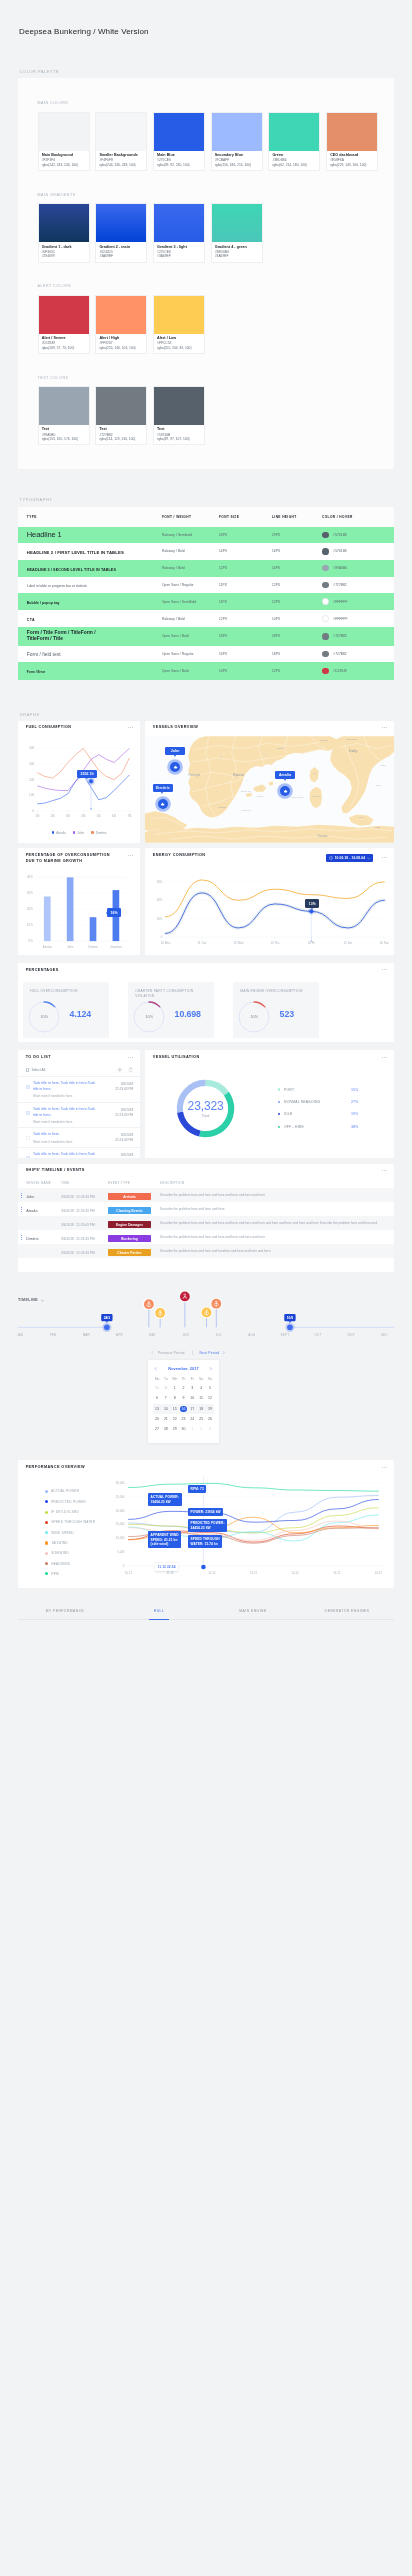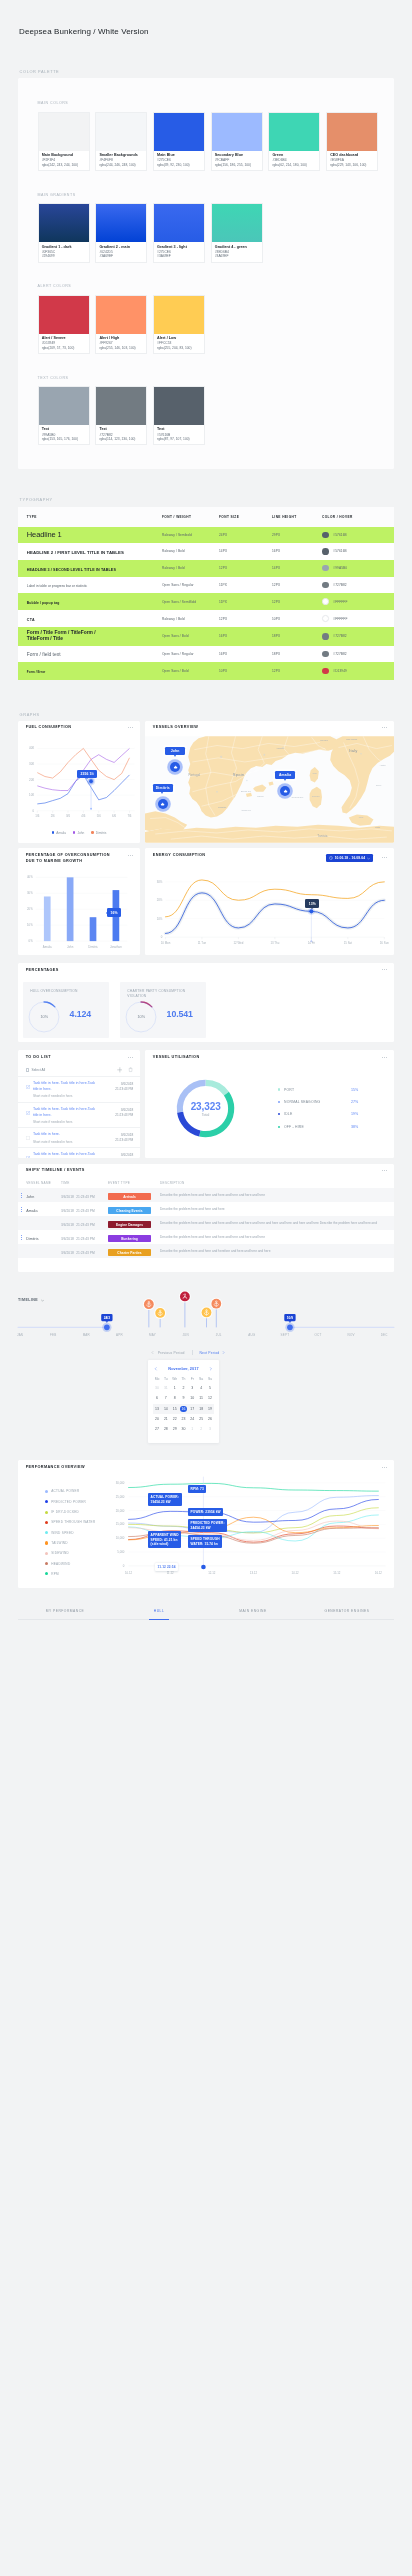--- a/index.html
+++ b/index.html
@@ -21,21 +21,21 @@
   .sw .chip { height:38px; }
   .sw .meta { padding:2.1px 3.1px 2.6px 3.1px; }
   .sw .nm { font-size:3.7px; font-weight:700; color:#21262B; letter-spacing:0.03px; line-height:5.2px;}
   .sw .hx { font-size:3.3px; color:#636E79; line-height:4.6px; }
   .sw .rg { font-size:3.3px; color:#636E79; line-height:4.6px; }
 
   
   .typo { padding:0; }
   .typo .thead { display:flex; height:20px; align-items:center; background:#FCFCFD; }
   .typo .trow { display:flex; align-items:center; background:#fff; }
-  .typo .trow.alt { background:#bef264; }
+  .typo .trow.alt { background:#86efac; }
   .typo .c1 { width:144px; padding-left:8.8px; }
   .typo .c2 { width:57px; }
   .typo .c3 { width:53px; }
   .typo .c4 { width:50px; }
   .typo .c5 { flex:1; display:flex; align-items:center; gap:4.6px; }
   .typo .thead div { font-size:3.2px; font-weight:700; letter-spacing:0.4px; color:#21262B; text-transform:uppercase; }
   .typo .trow .c2,.typo .trow .c3,.typo .trow .c4 { font-size:3.2px; color:#57616B; letter-spacing:0.1px; }
   .typo .dot { width:6.7px; height:6.7px; border-radius:50%; flex:none; }
   .typo .hx { font-size:3.2px; color:#57616B; letter-spacing:0.1px; }
   .t-h1 { font-size:7.5px; font-weight:400; color:#21262B; letter-spacing:-0.1px; }
@@ -81,21 +81,21 @@
   .tip-left:after { left:-1.5px; margin-left:0; bottom:50%; margin-bottom:-1.5px;
                     border:none; border-top:1.5px solid transparent; border-bottom:1.5px solid transparent;
                     border-right:1.8px solid #275CE6; }
   .tip-dark { position:absolute; background:#263B5E; color:#fff; font-size:3.4px; font-weight:700;
               border-radius:1.3px; padding:2.1px 3.6px; letter-spacing:0.1px; }
   .tip-dark:after { content:""; position:absolute; left:50%; margin-left:-1.5px; bottom:-1.5px;
                     border-left:1.5px solid transparent; border-right:1.5px solid transparent; border-top:1.8px solid #263B5E; }
   .daterange { position:absolute; right:20.6px; top:5.2px; background:#1B44D4; color:#fff; border-radius:1.3px;
                height:8.8px; display:flex; align-items:center; gap:2.1px; padding:0 3.1px; font-size:3.3px; font-weight:700; letter-spacing:0.1px;}
   
-  .pct-wrap { position:absolute; left:4.6px; top:19px; display:flex; gap:11px; }
+  .pct-wrap { position:absolute; left:4.6px; top:19px; display:flex; gap:19px; }
   .pct { width:86px; height:56px; background:#F5F6F8; border-radius:1px; position:relative; }
   .pct .lb { position:absolute; left:7.7px; top:6.7px; width:66px; font-size:3.3px; color:#9AA5B0;
              letter-spacing:0.2px; line-height:4.9px; text-transform:uppercase; }
   .pct .ring { position:absolute; left:5.7px; top:18.5px; }
   .pct .ringtxt { position:absolute; left:5.7px; top:18.5px; width:32px; height:32px; display:flex;
                   align-items:center; justify-content:center; font-size:3.8px; color:#7C8894; }
   .pct .val { position:absolute; left:47px; top:27px; font-size:8.8px; font-weight:700; color:#4E7BEF; letter-spacing:-0.1px;}
   
   .todo-head { position:absolute; left:7.7px; top:15.5px; right:6.7px; height:8.2px; display:flex; align-items:center; }
   .cb { width:3.3px; height:3.3px; border:0.5px solid #C3CBD3; border-radius:0.5px; display:block; }
@@ -103,21 +103,21 @@
   .plus { margin-left:auto; display:flex; }
   .trash { margin-left:5.7px; display:flex; }
   .todo-item { position:absolute; left:0; right:0; border-top:0.5px solid #F0F2F4; padding:4.1px 6.7px 0 7.7px; }
   .todo-item .chk { position:absolute; left:7.7px; top:4.6px; width:3.9px; height:3.9px; }
   .todo-item .ttl { margin-left:7.2px; font-size:3.6px; color:#5D86F5; line-height:5.4px; width:66px; }
   .todo-item .nt { margin-left:7.2px; font-size:3.2px; color:#A1AAB3; margin-top:2.1px; }
   .todo-item .dt { position:absolute; right:6.7px; top:4.6px; text-align:right; font-size:3.2px; color:#8D97A1; line-height:4.9px; }
   
   .donut-center { position:absolute; left:22px; top:20px; width:77px; height:77px; display:flex;
                   flex-direction:column; align-items:center; justify-content:center; }
-  .dn-val { font-size:10px; font-weight:700; color:#5D86F5; letter-spacing:-0.1px; }
+  .dn-val { font-size:12px; font-weight:400; color:#5D86F5; letter-spacing:-0.1px; }
   .dn-lb { font-size:3.6px; color:#9AA5B0; margin-top:1px; }
   .ut-legend { position:absolute; left:133px; top:33px; width:80px; }
   .ut-legend .r { display:flex; align-items:center; height:12.4px; }
   .ut-legend i { width:2.3px; height:2.3px; border-radius:50%; display:block; margin-right:3.6px; }
   .ut-legend .l { font-size:3.4px; color:#7C8894; letter-spacing:0.2px; }
   .ut-legend .p { margin-left:auto; font-size:3.6px; color:#5D86F5; font-weight:400; }
   
   .evt { position:absolute; left:0; top:15px; right:0; }
   .evt .eh { display:flex; height:9.8px; align-items:center; }
   .evt .er { display:flex; height:14px; align-items:center; }
@@ -711,21 +711,36 @@
             <defs>
               <linearGradient id="pg1" x1="0" y1="1" x2="1" y2="0">
                 <stop offset="0%" stop-color="#7B5CE6"></stop>
                 <stop offset="100%" stop-color="#D13949"></stop>
               </linearGradient>
             </defs>
             <circle cx="31" cy="31" r="29" fill="none" stroke="#D4DDF7" stroke-width="1.4"></circle>
             <path d="M31 2 A29 29 0 0 1 52 11.4" fill="none" stroke="url(#pg1)" stroke-width="2.6" stroke-linecap="round"></path>
           </svg>
           <div class="ringtxt">10%</div>
-          <div class="val">10.541</div>
+          <div class="val">10.698</div>
+        </div>
+        <div class="pct">
+          <div class="lb">MAIN ENGINE OVERCONSUMPTION</div>
+          <svg class="ring" width="32" height="32" viewBox="0 0 62 62">
+            <defs>
+              <linearGradient id="pg2" x1="0" y1="1" x2="1" y2="0">
+                <stop offset="0%" stop-color="#FF9267"></stop>
+                <stop offset="100%" stop-color="#D13949"></stop>
+              </linearGradient>
+            </defs>
+            <circle cx="31" cy="31" r="29" fill="none" stroke="#D4DDF7" stroke-width="1.4"></circle>
+            <path d="M31 2 A29 29 0 0 1 52 11.4" fill="none" stroke="url(#pg2)" stroke-width="2.6" stroke-linecap="round"></path>
+          </svg>
+          <div class="ringtxt">10%</div>
+          <div class="val">523</div>
         </div>
       </div>
   </div>
 </div>
 
 <div style="height:8.2px"></div>
 <div class="cardrow">
   <div class="card" style="width:122px;height:108px;overflow:hidden">
     <div class="card-title">TO DO LIST</div>
     <div class="dots">

